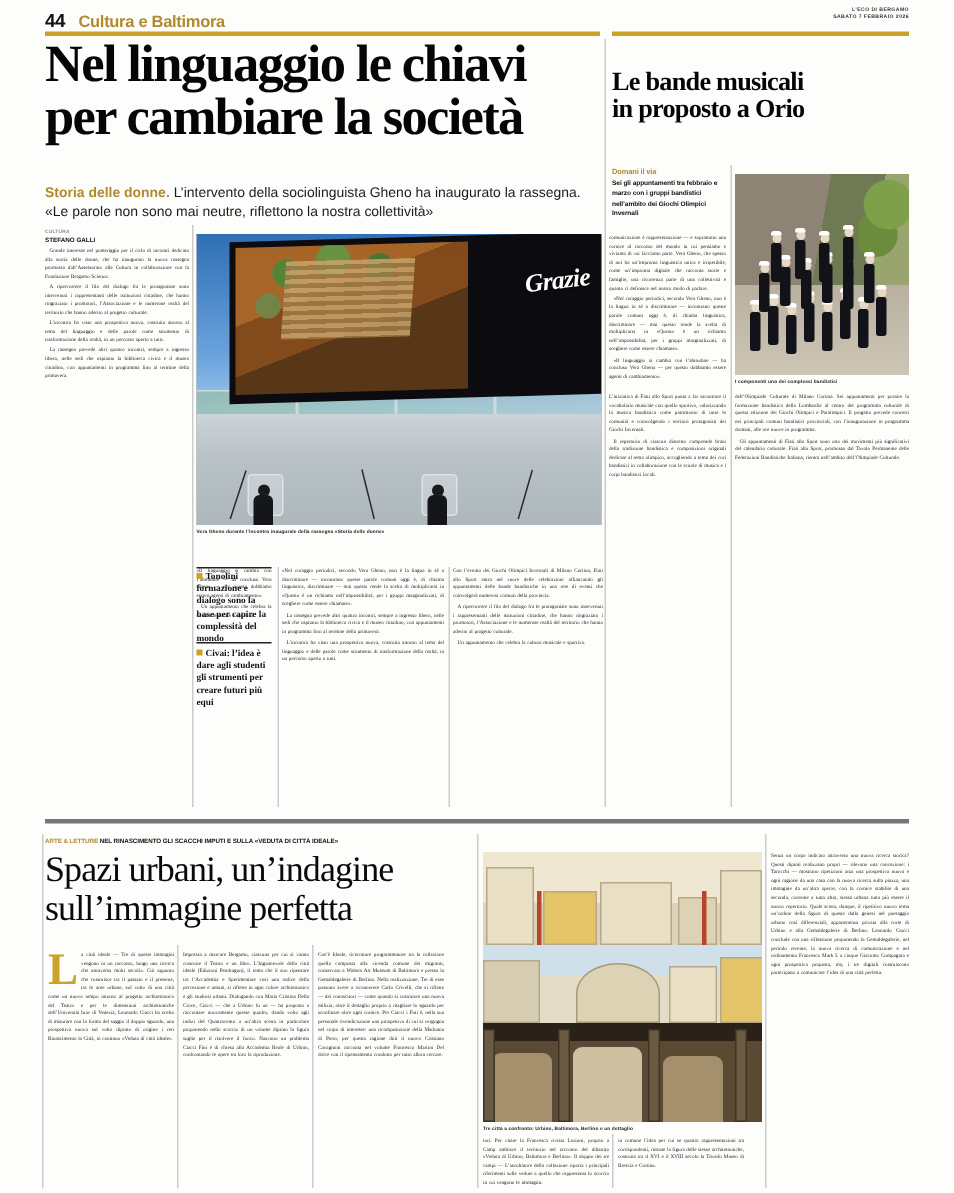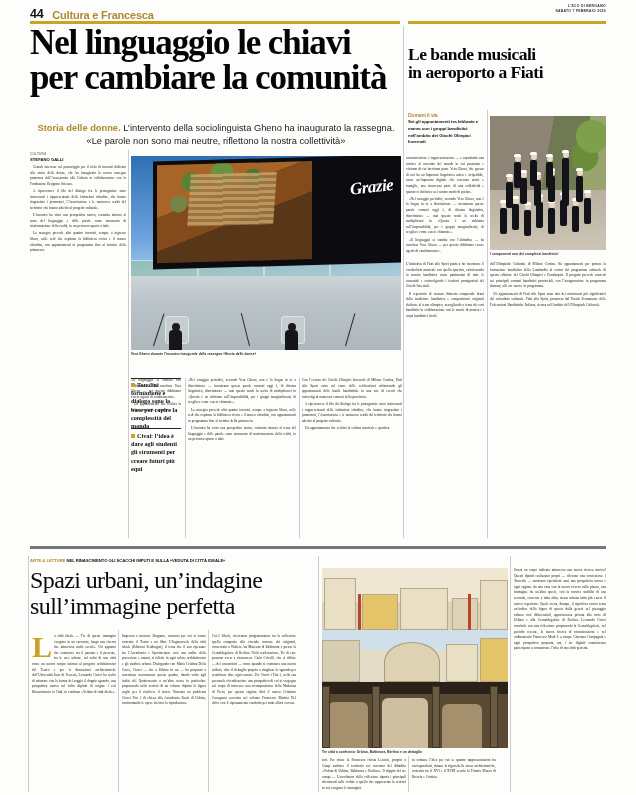--- a/index.html
+++ b/index.html
@@ -24,21 +24,21 @@
 
   
   .vline{position:absolute;width:1px;background:#ccc;}
   .hline{position:absolute;height:1px;background:#222;}
 
   
   .main-head{position:absolute;left:30px;top:26px;width:372px;}
   .main-head h1{margin:0;font-family:"Liberation Serif",serif;font-weight:bold;
      font-size:35px;line-height:.99;letter-spacing:-1.1px;color:#050505;}
   .deck{position:absolute;left:30px;top:122px;width:372px;
-        font-family:"Liberation Sans",sans-serif;font-size:9.3px;line-height:1.42;color:#1a1a1a;text-align:center;}
+        font-family:"Liberation Sans",sans-serif;font-size:9.3px;line-height:1.42;color:#1a1a1a;}
   .deck b.kicker{color:#b08a2e;font-weight:bold;}
 
   
   .right-head{position:absolute;left:408px;top:26px;width:200px;}
   .right-head h2{margin:0;font-family:"Liberation Serif",serif;font-weight:bold;
       font-size:17.5px;line-height:1.07;letter-spacing:-.5px;color:#050505;}
   .right-sub{position:absolute;left:408px;top:112px;width:76px;}
   .right-sub .k{font-family:"Liberation Sans",sans-serif;font-size:5px;font-weight:bold;
       color:#b08a2e;display:block;margin-bottom:1px;letter-spacing:-.1px;}
   .right-sub .t{font-family:"Liberation Sans",sans-serif;font-size:4.4px;font-weight:bold;
@@ -132,41 +132,41 @@
 
   .sep-thick{position:absolute;left:30px;top:546px;width:576px;height:2.5px;background:#777;}
 </style>
 </head>
 <body>
 
 <div class="page">
 
   <div class="masthead">
     <span class="folio">44</span>
-    <span class="section-name">Cultura e Francesca</span>
+    <span class="section-name">Cultura e Baltimora</span>
     <div class="paper-id">
       <div>L'ECO DI BERGAMO</div>
       <div>SABATO 7 FEBBRAIO 2026</div>
     </div>
   </div>
   <div class="rule-gold left"></div>
   <div class="rule-gold right"></div>
 
   <div class="main-head">
     <h1><span>Nel linguaggio le chiavi</span><br>
-        <span>per cambiare la comunità</span></h1>
+        <span>per cambiare la società</span></h1>
   </div>
   <div class="deck">
     <b class="kicker">Storia delle donne.</b><span> L’intervento della sociolinguista Gheno ha inaugurato la rassegna. «Le parole non sono mai neutre, riflettono la nostra collettività»</span>
   </div>
 
   <div class="right-head">
     <h2><br>
         <span>Le bande musicali</span><br>
-        <span>in aeroporto a Fiati</span></h2>
+        <span>in proposto a Orio</span></h2>
   </div>
   <div class="right-sub">
     <span class="k">Domani il via</span>
     <div class="t">Sei gli appuntamenti tra febbraio e marzo con i gruppi bandistici nell’ambito dei Giochi Olimpici Invernali</div>
   </div>
 
   <div class="photo ph-main">
     <div class="sky"></div>
     <div class="glasswall"></div>
     <div class="mullion" style="left:66px"></div>

